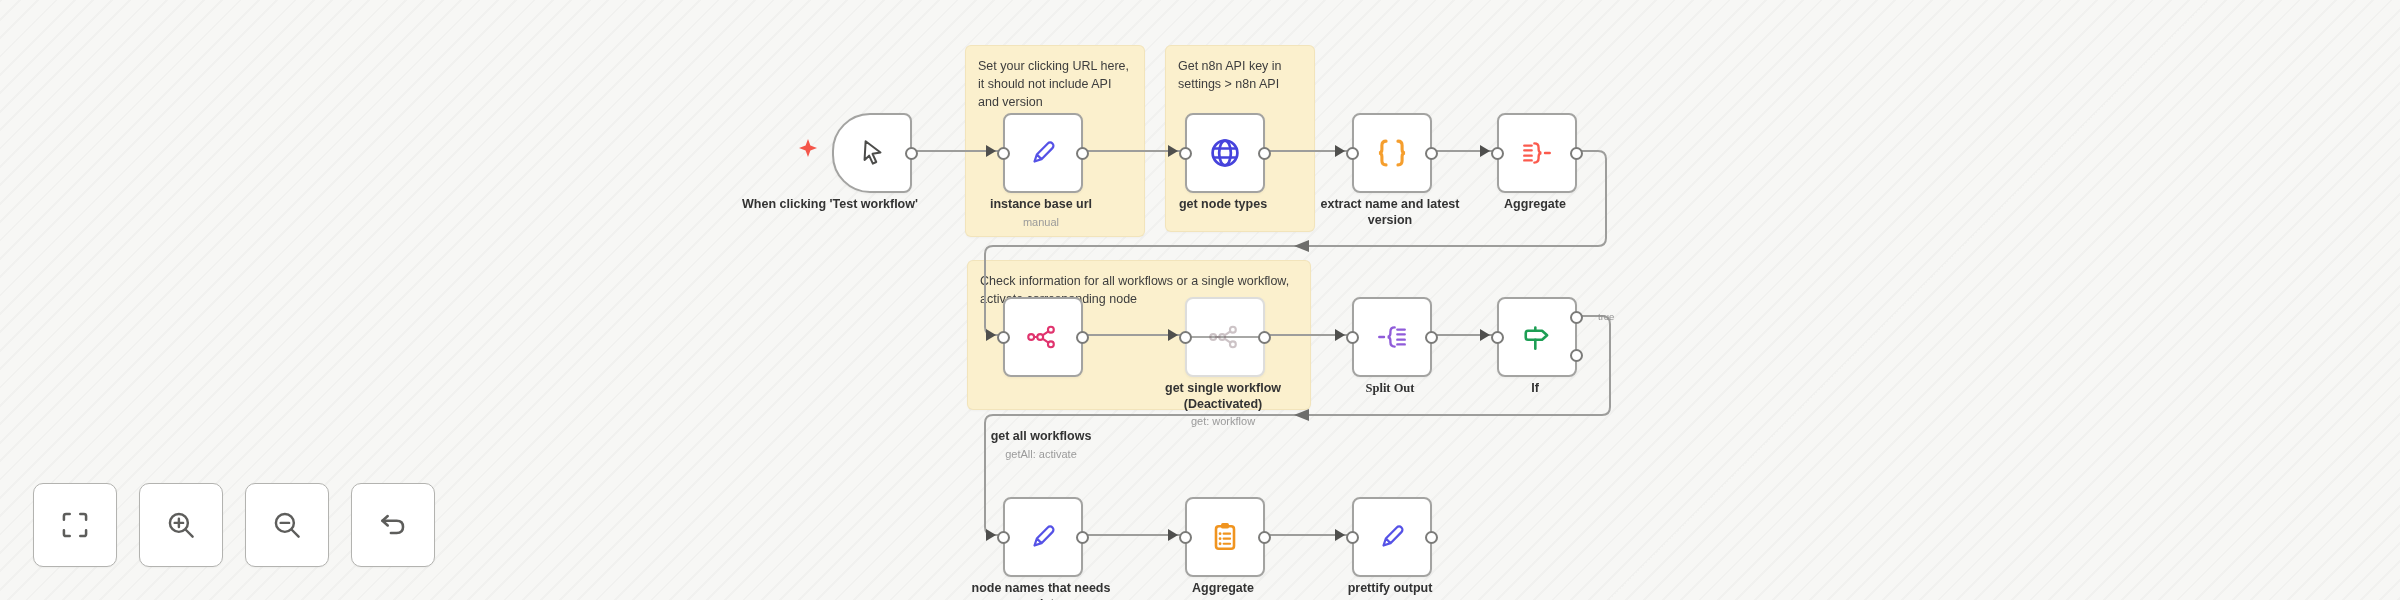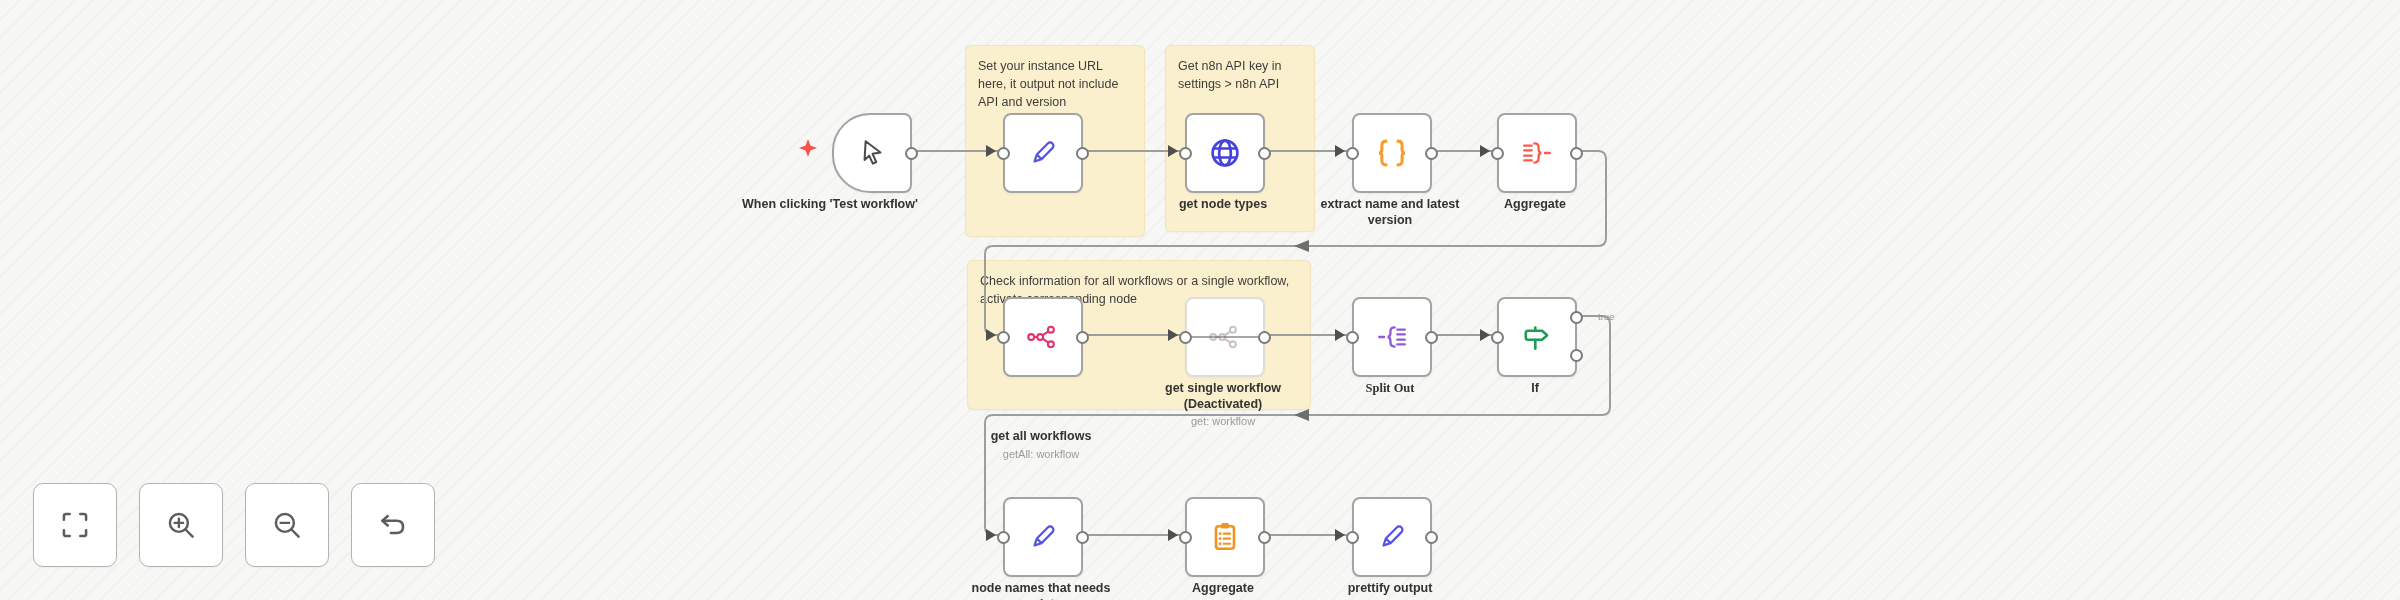--- a/index.html
+++ b/index.html
@@ -62,21 +62,21 @@
     box-shadow:0 1px 2px rgba(0,0,0,0.04);cursor:pointer;padding:0;
   }
   .spark{position:absolute;z-index:3;}
 </style>
 </head>
 <body>
 
 <div class="canvas">
 
   <div class="sticky" style="left:965px;top:45px;width:178px;height:190px;">
-    <div class="sticky-text">Set your instance URL here, it output not include API and version</div>
+    <div class="sticky-text">Set your clicking URL here, it should not include API and version</div>
   </div>
   <div class="sticky" style="left:1165px;top:45px;width:148px;height:185px;">
     <div class="sticky-text">Get n8n API key in settings &gt; n8n API</div>
   </div>
   <div class="sticky" style="left:967px;top:260px;width:342px;height:148px;">
     <div class="sticky-text">Check information for all workflows or a single workflow, activate corresponding node</div>
   </div>
 
   <svg class="edges" width="2400" height="600">
     <g stroke="#9d9d9b" stroke-width="2" fill="none">
@@ -125,20 +125,24 @@
     <div>When clicking 'Test workflow'</div>
   </div>
 
   <div class="node" style="left:1003px;top:113px;">
     <svg class="node-icon" width="34" height="34" viewBox="0 0 32 32">
       <path d="M8 24 L10.2 17.4 L20.5 7 a3.1 3.1 0 0 1 4.4 4.4 L14.6 21.8 L8 24 Z M10.2 17.4 L14.6 21.8" fill="none" stroke="#5552e6" stroke-width="2.1" stroke-linejoin="round" stroke-linecap="round"></path>
     </svg>
     <span class="port in"></span>
     <span class="port out"></span>
   </div>
+  <div class="node-label" style="left:951px;top:197px;">
+    <div>instance base url</div>
+    <div class="node-sub">manual</div>
+  </div>
 
   <div class="node" style="left:1185px;top:113px;">
     <svg class="node-icon" width="36" height="36" viewBox="0 0 32 32">
       <g fill="none" stroke="#4643dc" stroke-width="2.4">
         <circle cx="16" cy="16" r="11"></circle>
         <ellipse cx="16" cy="16" rx="5.2" ry="11"></ellipse>
         <path d="M5.6 12 H26.4 M5.6 20 H26.4"></path>
       </g>
     </svg>
     <span class="port in"></span>
@@ -185,21 +189,21 @@
         <circle cx="23" cy="9.5" r="2.6"></circle>
         <circle cx="23" cy="22.5" r="2.6"></circle>
         <path d="M8.1 16 H10.9 M15.6 14.6 L20.8 10.9 M15.6 17.4 L20.8 21.1"></path>
       </g>
     </svg>
     <span class="port in"></span>
     <span class="port out"></span>
   </div>
   <div class="node-label" style="left:951px;top:381px;margin-top:48px;">
     <div>get all workflows</div>
-    <div class="node-sub">getAll: workflow</div>
+    <div class="node-sub">getAll: activate</div>
   </div>
 
   <div class="node deactivated" style="left:1185px;top:297px;">
     <div class="strike"></div>
     <svg class="node-icon" width="36" height="36" viewBox="0 0 32 32">
       <g fill="none" stroke="#e0346e" stroke-width="1.9">
         <circle cx="5.5" cy="16" r="2.6"></circle>
         <circle cx="13.5" cy="16" r="2.6"></circle>
         <circle cx="23" cy="9.5" r="2.6"></circle>
         <circle cx="23" cy="22.5" r="2.6"></circle>

